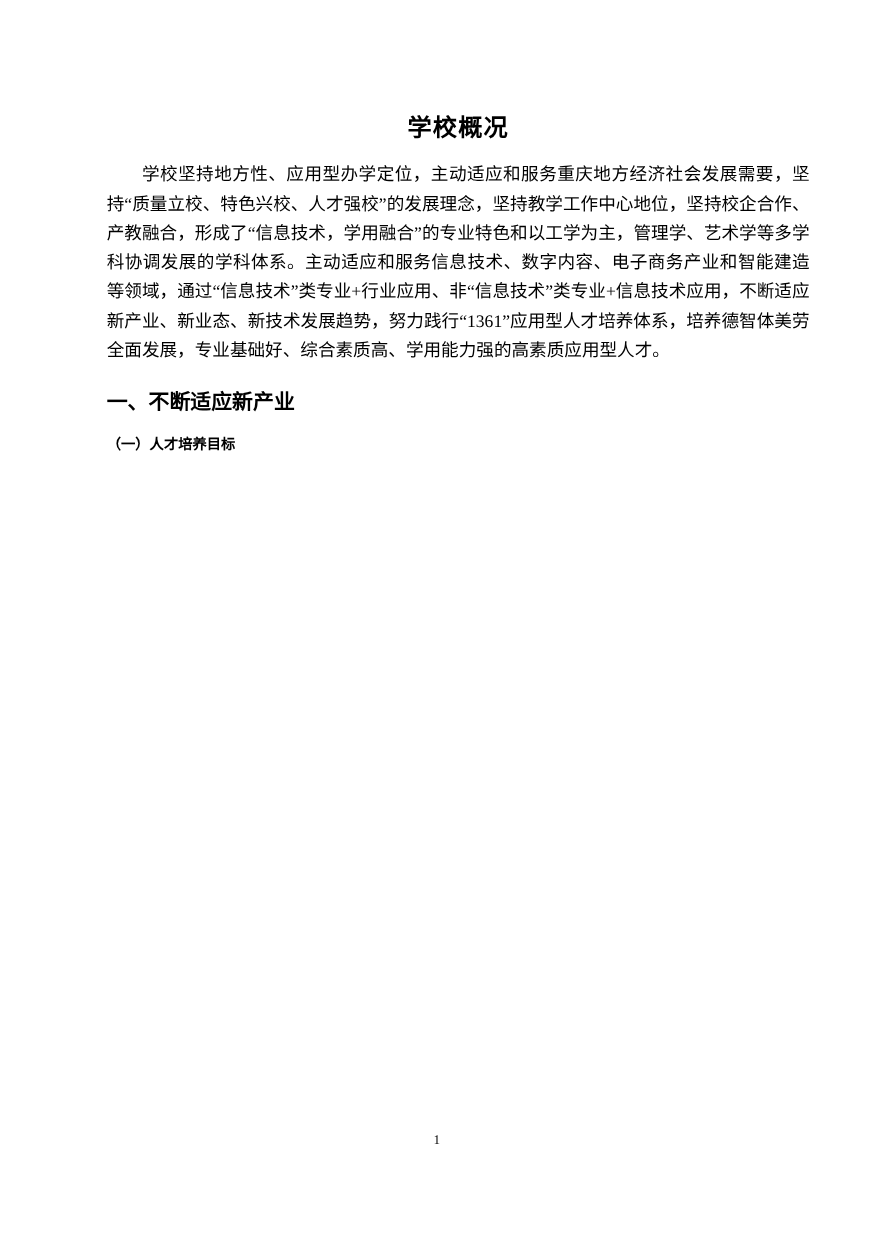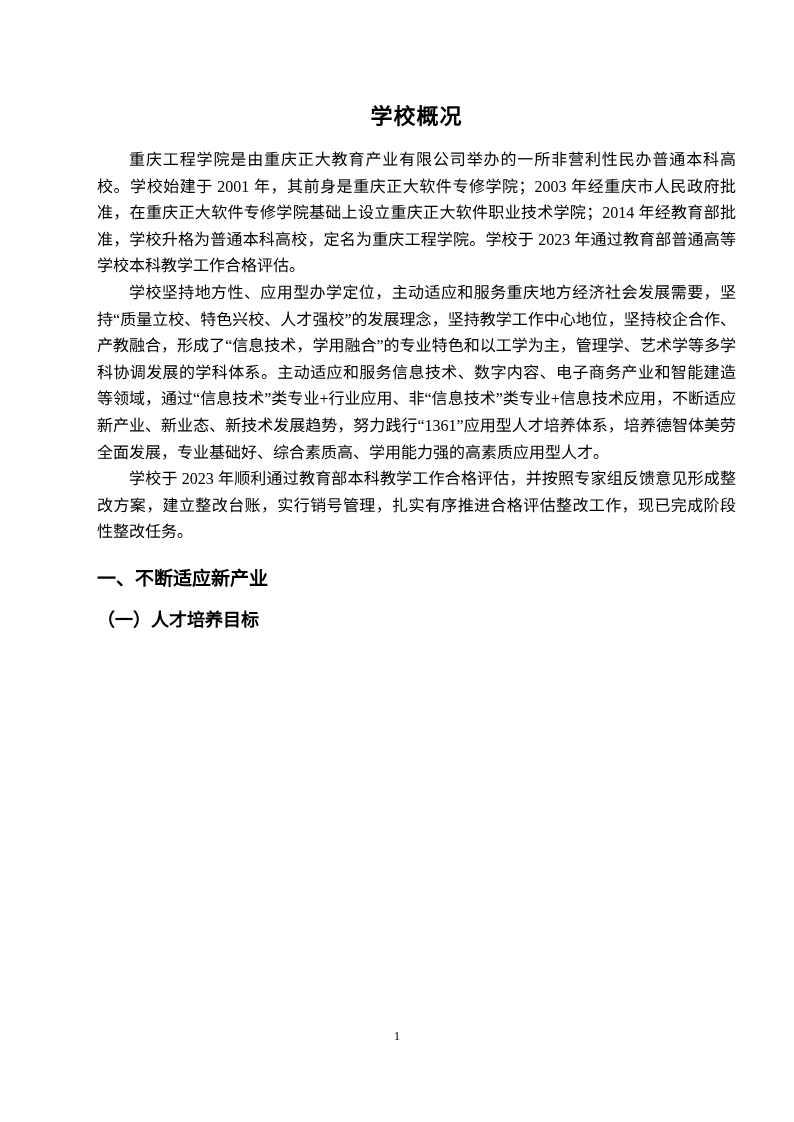--- a/index.html
+++ b/index.html
@@ -37,48 +37,46 @@
   .heading-major {
     font-family: "Liberation Sans", "DejaVu Sans", sans-serif;
     font-weight: bold;
     font-size: 19px;
     margin-top: 17px;
     margin-bottom: 15px;
   }
   .heading-minor {
     font-family: "Liberation Sans", "DejaVu Sans", sans-serif;
     font-weight: bold;
-    font-size: 18px;
+    font-size: 13px;
     margin-top: 14px;
     margin-bottom: 13px;
   }
   .page-number {
     position: absolute;
     bottom: 78px;
     left: 0;
     width: 794px;
     text-align: center;
     font-size: 12px;
     font-family: "Liberation Serif", "DejaVu Serif", serif;
   }
 </style>
 </head>
 <body>
 
 <div class="page">
 
   <h1 class="doc-title">学校概况</h1>
 
-  <p class="body-para">重庆工程学院是由重庆正大教育产业有限公司举办的一所非营利性民办普通本科高校。学校始建于 2001 年，其前身是重庆正大软件专修学院；2003 年经重庆市人民政府批准，在重庆正大软件专修学院基础上设立重庆正大软件职业技术学院；2014 年经教育部批准，学校升格为普通本科高校，定名为重庆工程学院。学校于 2023 年通过教育部普通高等学校本科教学工作合格评估。</p>
 
   <p class="body-para">学校坚持地方性、应用型办学定位，主动适应和服务重庆地方经济社会发展需要，坚持“质量立校、特色兴校、人才强校”的发展理念，坚持教学工作中心地位，坚持校企合作、产教融合，形成了“信息技术，学用融合”的专业特色和以工学为主，管理学、艺术学等多学科协调发展的学科体系。主动适应和服务信息技术、数字内容、电子商务产业和智能建造等领域，通过“信息技术”类专业+行业应用、非“信息技术”类专业+信息技术应用，不断适应新产业、新业态、新技术发展趋势，努力践行“1361”应用型人才培养体系，培养德智体美劳全面发展，专业基础好、综合素质高、学用能力强的高素质应用型人才。</p>
 
 
 
-  <p class="body-para">学校于 2023 年顺利通过教育部本科教学工作合格评估，并按照专家组反馈意见形成整改方案，建立整改台账，实行销号管理，扎实有序推进合格评估整改工作，现已完成阶段性整改任务。</p>
 
   <h2 class="heading-major">一、不断适应新产业</h2>
 
   <h3 class="heading-minor">（一）人才培养目标</h3>
 
 
   <div class="page-number">1</div>
 
 </div>
 

